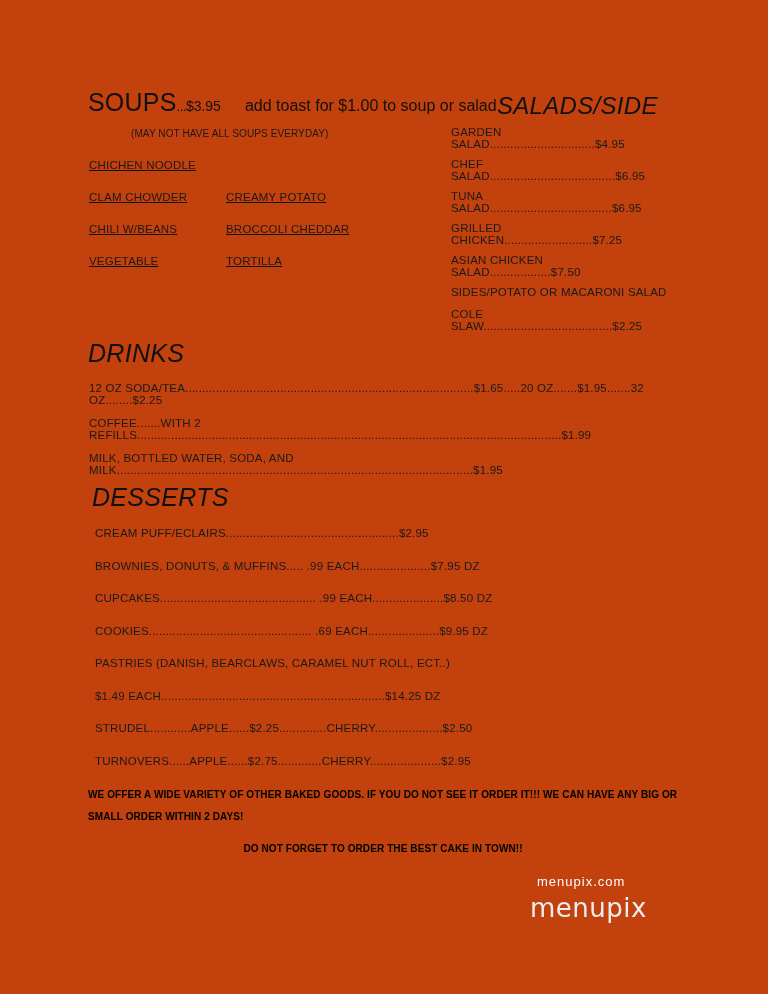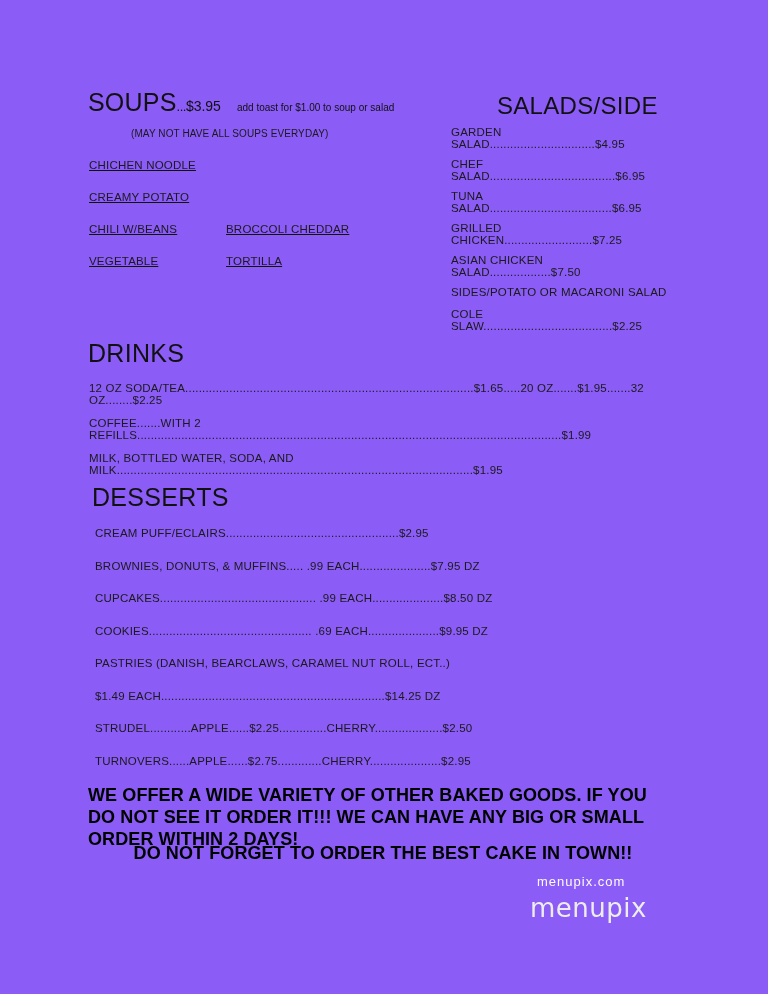--- a/index.html
+++ b/index.html
@@ -14,48 +14,49 @@
     position: relative;
     overflow: hidden;
     font-family: "Liberation Sans", sans-serif;
     color: #111111;
     -webkit-font-smoothing: antialiased;
   }
 
   .page {
     position: absolute;
     inset: 0;
-    background: #8b5cf6;
+    background: #c2410c;
   }
 
   
   .abs { position: absolute; white-space: pre; }
   .item {
     font-size: 11.5px;
     letter-spacing: 0.2px;
     color: #1a1a1a;
   }
   .section-title {
     font-size: 25px;
     letter-spacing: 0.3px;
     color: #111;
     font-weight: 400;
+    font-style: italic;
   }
 
   
   #soups-header {
     left: 88px;
     top: 88px;
     display: flex;
     align-items: baseline;
   }
   #soups-header .t-main { font-size: 25px; letter-spacing: .2px; }
   #soups-header .t-dots { font-size: 13px; letter-spacing: -.5px; position: relative; top: 0px; }
   #soups-header .t-price { font-size: 14px; }
-  #soups-header .t-note  { font-size: 10px; margin-left: 16px; }
+  #soups-header .t-note  { font-size: 16px; margin-left: 24px; }
 
   #soups-subnote {
     left: 131px;
     top: 128px;
     font-size: 10px;
     letter-spacing: .1px;
     color: #1a1a1a;
   }
 
   
@@ -106,21 +107,21 @@
     top: 527px;
     width: 560px;
     margin-left: 6px;
   }
   #desserts-list .row { height: 32.5px; }
 
   
   .footer-bold {
     position: absolute;
     font-weight: bold;
-    font-size: 18px;
+    font-size: 10px;
     letter-spacing: .1px;
     color: #000;
   }
   #footer-note {
     left: 88px;
     top: 784px;
     width: 590px;
     line-height: 22px;
   }
   #footer-cake {
@@ -158,20 +159,21 @@
     <span class="t-main">SOUPS</span><span class="t-dots">...</span><span class="t-price">$3.95</span><span class="t-note">add toast for $1.00 to soup or salad</span>
   </div>
 
   <div class="abs" id="soups-subnote">(MAY NOT HAVE ALL SOUPS EVERYDAY)</div>
 
   <div id="soups-grid">
     <div class="row">
       <div class="item c1">CHICHEN NOODLE</div>
     </div>
     <div class="row">
+      <div class="item c1">CLAM CHOWDER</div>
       <div class="item c2">CREAMY POTATO</div>
     </div>
     <div class="row">
       <div class="item c1">CHILI W/BEANS</div>
       <div class="item c2">BROCCOLI CHEDDAR</div>
     </div>
     <div class="row">
       <div class="item c1">VEGETABLE</div>
       <div class="item c2">TORTILLA</div>
     </div>

